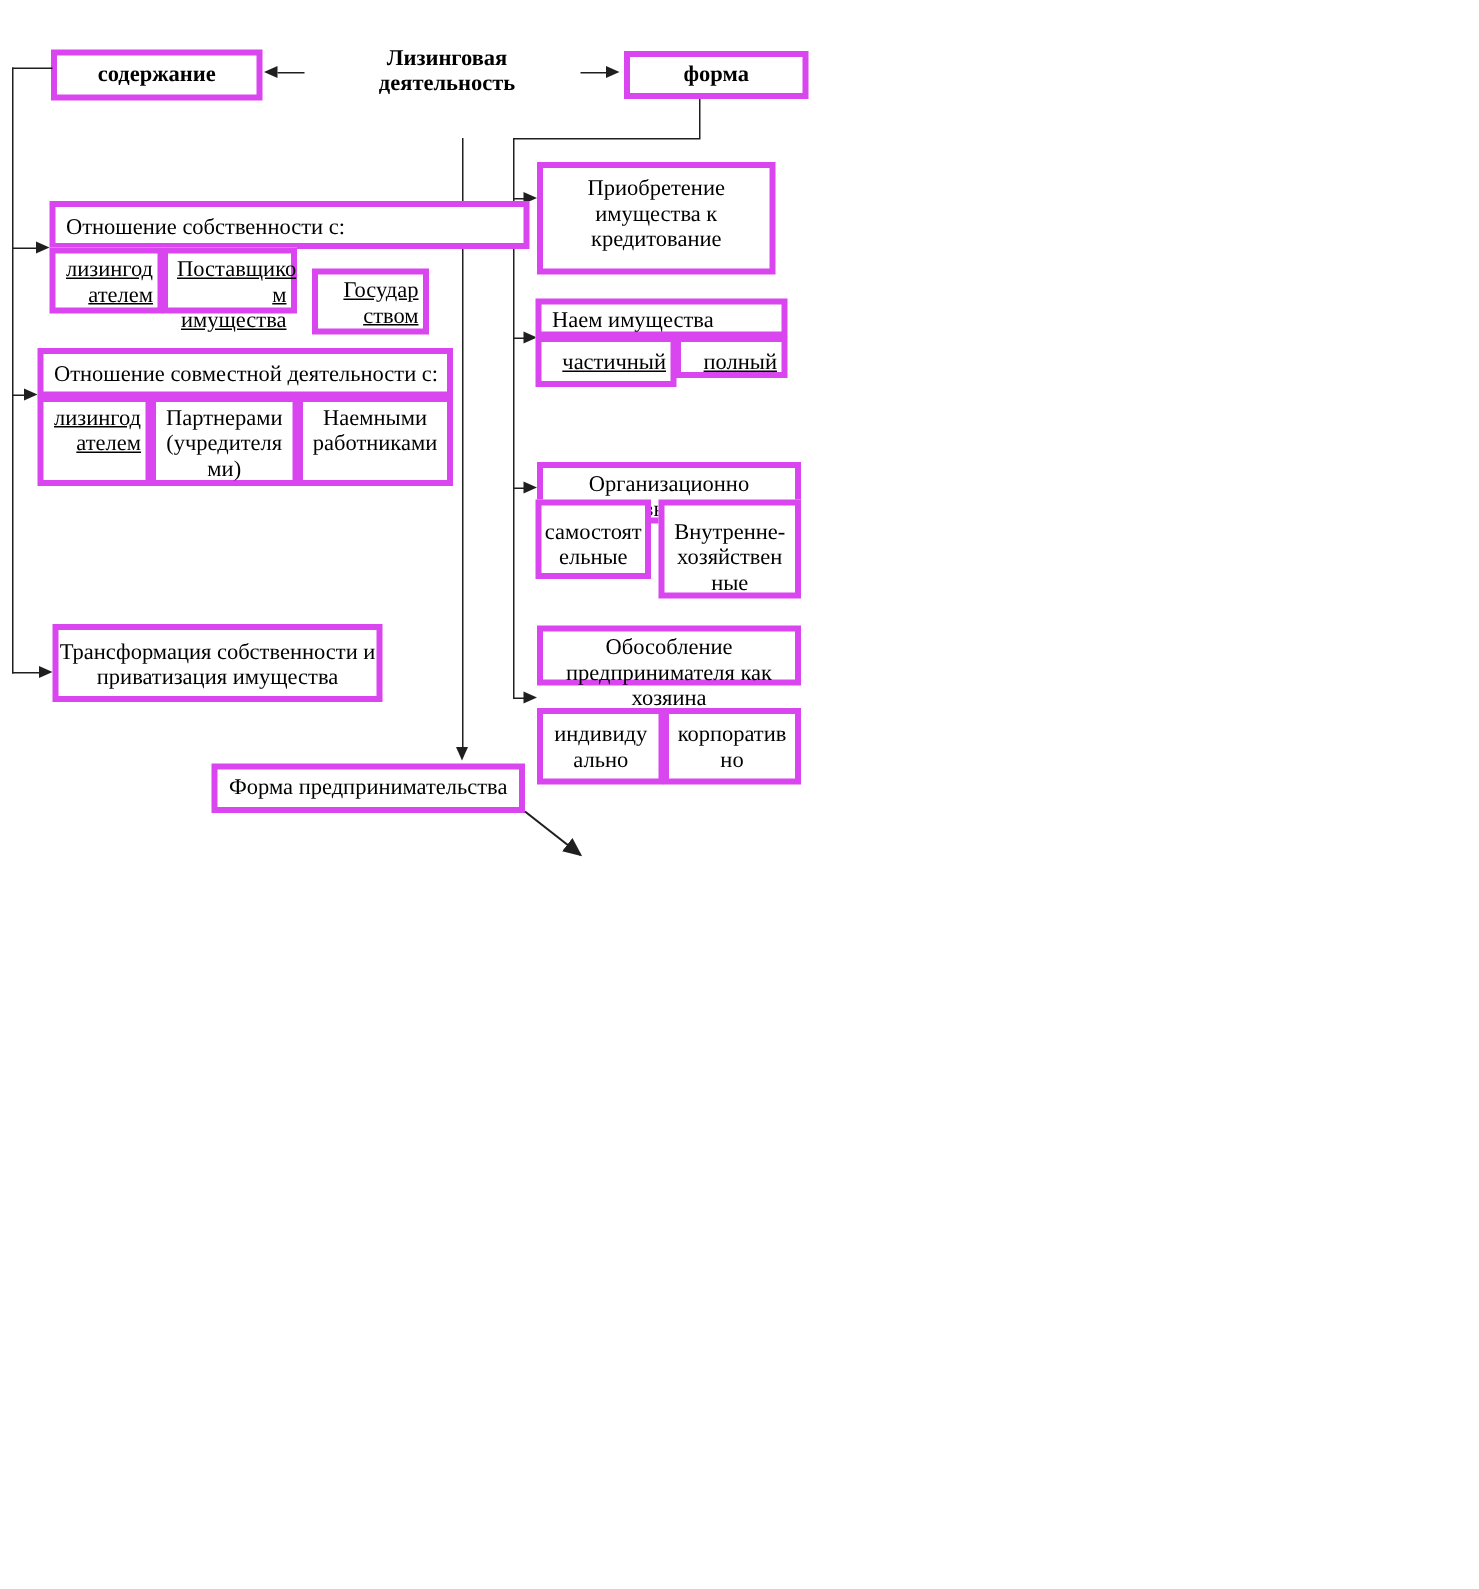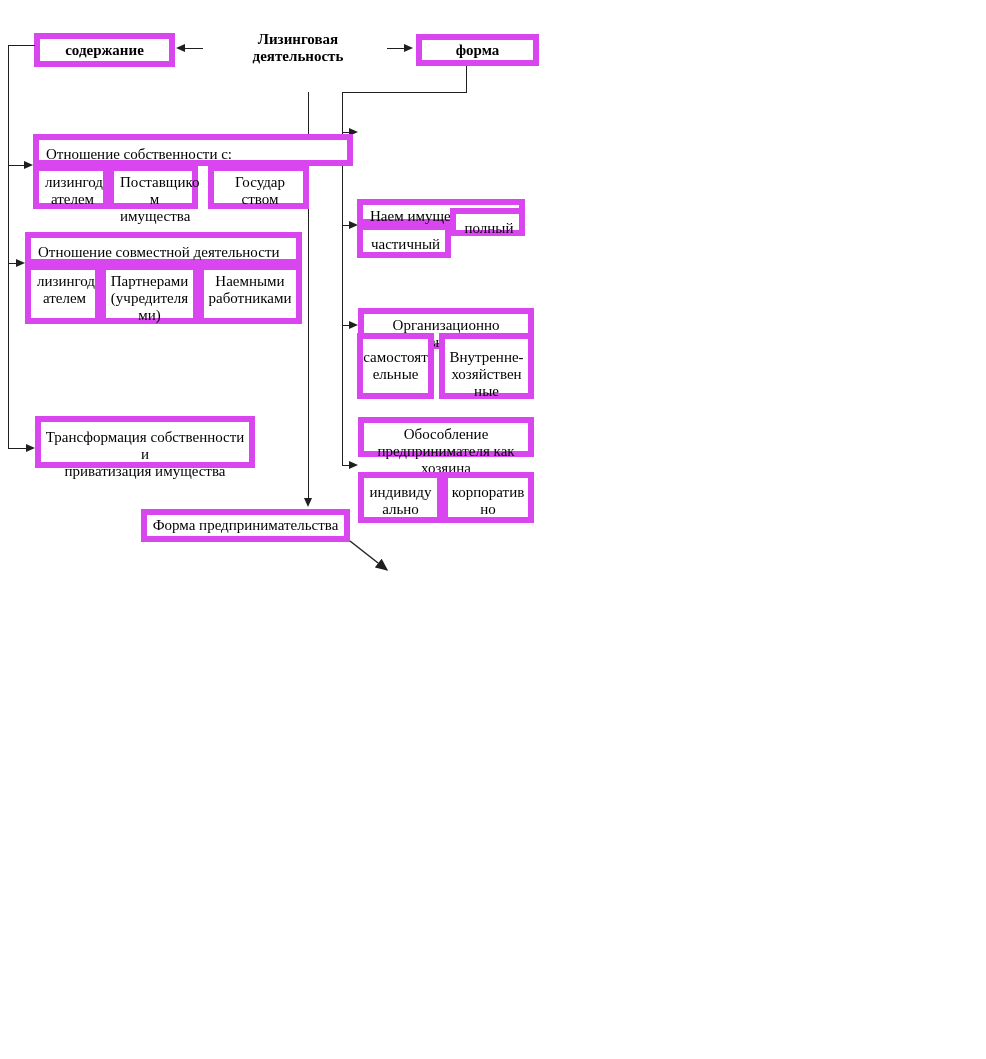--- a/index.html
+++ b/index.html
@@ -3,26 +3,26 @@
 <meta charset="utf-8">
 <style>
   html,body { margin:0; padding:0; background:#ffffff; }
   #canvas {
     position:relative; width:986px; height:1059px; background:#ffffff;
     font-family:"Liberation Serif", serif; color:#000;
     font-size:15px; line-height:17px;
   }
   .box {
     position:absolute; box-sizing:border-box;
-    border:6px solid #d946ef; background:#ffffff;
+    border:4px solid #d946ef; background:#ffffff;
     white-space:pre-line;
   }
   .bold { font-weight:bold; }
   .vcenter { display:flex; align-items:center; justify-content:center; text-align:center; }
-  .cellL { text-align:center; padding:3px 3px 0 6px; }
+  .cellL { text-align:right; padding:3px 3px 0 6px;text-decoration:underline; }
   .cellC { text-align:center; padding-top:3px; }
   .hdrL  { text-align:left; padding:6px 3px 0 7px; }
   .hdrC  { text-align:center; padding-top:3px; }
   .hl { position:absolute; height:1px; background:#1f1f1f; }
   .vl { position:absolute; width:1px;  background:#1f1f1f; }
   .ah { position:absolute; width:0; height:0; }
   .ah-r { border-top:4px solid transparent; border-bottom:4px solid transparent; border-left:9px solid #1f1f1f; }
   .ah-l { border-top:4px solid transparent; border-bottom:4px solid transparent; border-right:9px solid #1f1f1f; }
   .ah-d { border-left:4px solid transparent; border-right:4px solid transparent; border-top:9px solid #1f1f1f; }
   .title {
@@ -78,49 +78,52 @@
 
   <div class="hl" style="left:342px; top:465px; width:8px;"></div>
   <div class="ah ah-r" style="left:349px; top:461px;"></div>
 
   <div>
     <div class="box hdrL" style="left:33px; top:134px; width:320px; height:32px;">Отношение собственности с:</div>
     <div class="box cellL" style="left:33px; top:165px; width:76px; height:44px;">лизингод
 ателем</div>
     <div class="box cellL" style="left:108px; top:165px; width:90px; height:44px;">Поставщико
 м имущества</div>
-    <div class="box cellL" style="left:208px; top:165px; width:101px; height:44px;">Государ
+    <div class="box cellL" style="left:208px; top:179px; width:78px; height:44px;">Государ
 ством</div>
   </div>
 
   <div>
     <div class="box hdrL" style="left:25px; top:232px; width:277px; height:33px;">Отношение совместной деятельности с:</div>
     <div class="box cellL" style="left:25px; top:264px; width:76px; height:60px;">лизингод
 ателем</div>
     <div class="box cellC" style="left:100px; top:264px; width:99px; height:60px;">Партнерами
 (учредителя
 ми)</div>
     <div class="box cellC" style="left:198px; top:264px; width:104px; height:60px;">Наемными
 работниками</div>
   </div>
 
   <div class="box cellC" style="left:35px; top:416px; width:220px; height:52px; padding-top:7px;">Трансформация собственности и
 приватизация имущества</div>
 
+  <div class="box hdrC" style="left:358px; top:108px; width:159px; height:75px; padding-top:6px;">Приобретение
+имущества к
+кредитование</div>
 
   <div>
     <div class="box hdrL" style="left:357px; top:199px; width:168px; height:26px; padding-top:3px;">Наем имущества</div>
     <div class="box cellL" style="left:357px; top:224px; width:94px; height:34px; padding-top:6px;">частичный</div>
-    <div class="box cellL" style="left:450px; top:208px; width:75px; height:28px; padding-top:6px;">полный</div>
+    <div class="box cellL" style="left:450px; top:224px; width:75px; height:28px; padding-top:6px;">полный</div>
   </div>
 
   <div>
     <div class="box hdrC" style="left:358px; top:308px; width:176px; height:41px;">Организационно
 правовые формы</div>
-    <div class="box cellC" style="left:357px; top:333px; width:77px; height:66px; padding-top:10px;">самостоят
+    <div class="box cellC" style="left:357px; top:333px; width:77px; height:53px; padding-top:10px;">самостоят
 ельные</div>
     <div class="box cellC" style="left:439px; top:333px; width:95px; height:66px; padding-top:10px;">Внутренне-
 хозяйствен
 ные</div>
   </div>
 
   <div>
     <div class="box hdrC" style="left:358px; top:417px; width:176px; height:40px;">Обособление
 предпринимателя как
 хозяина</div>

